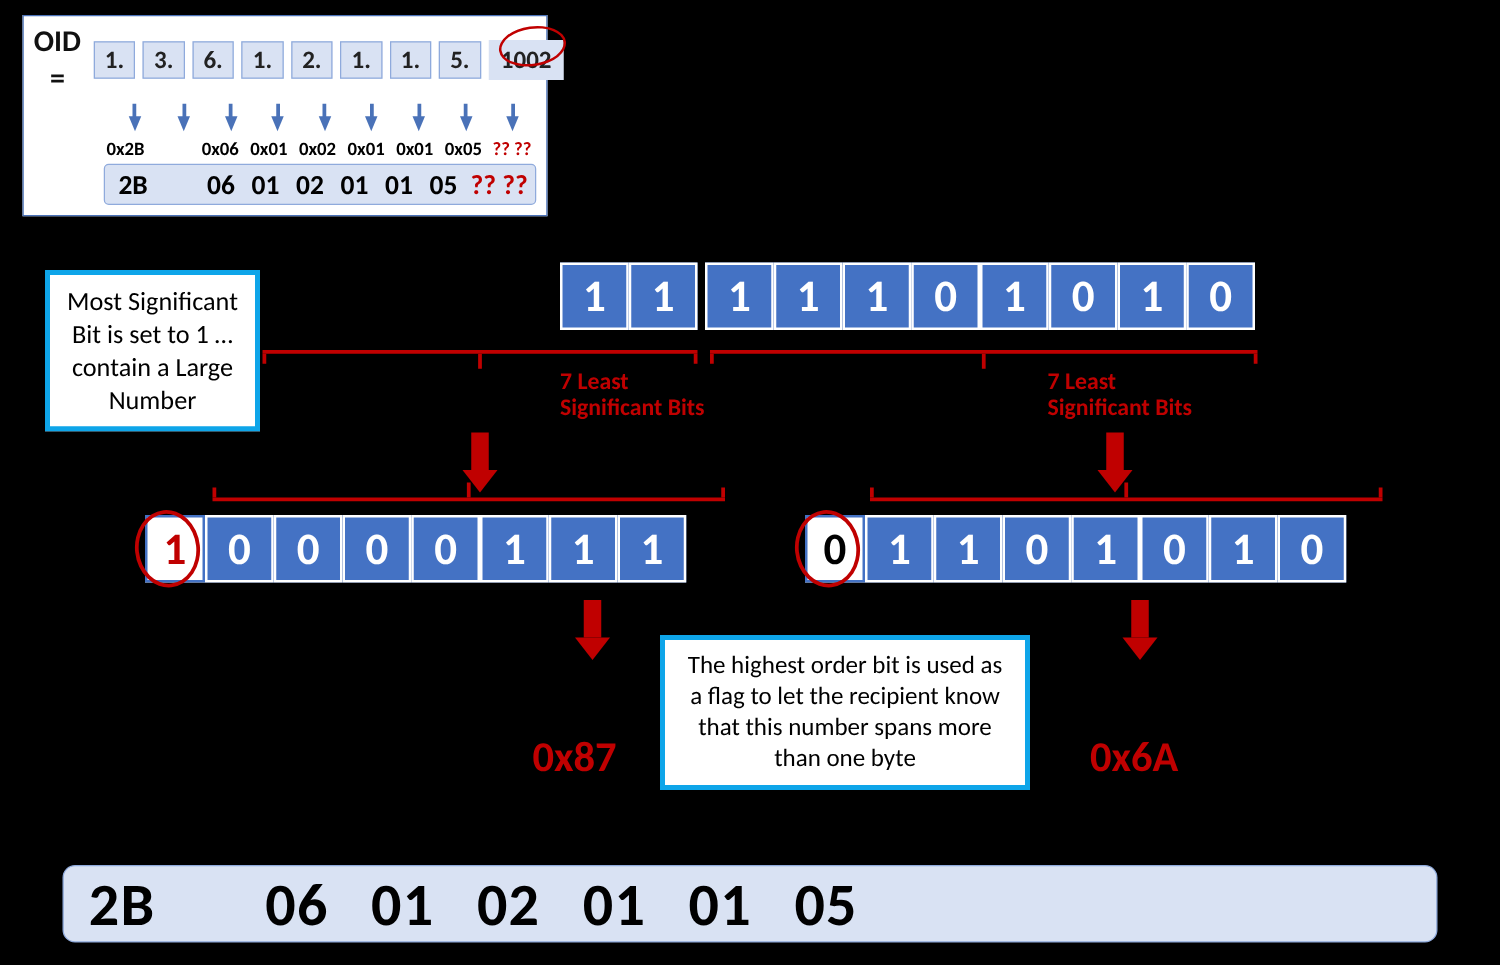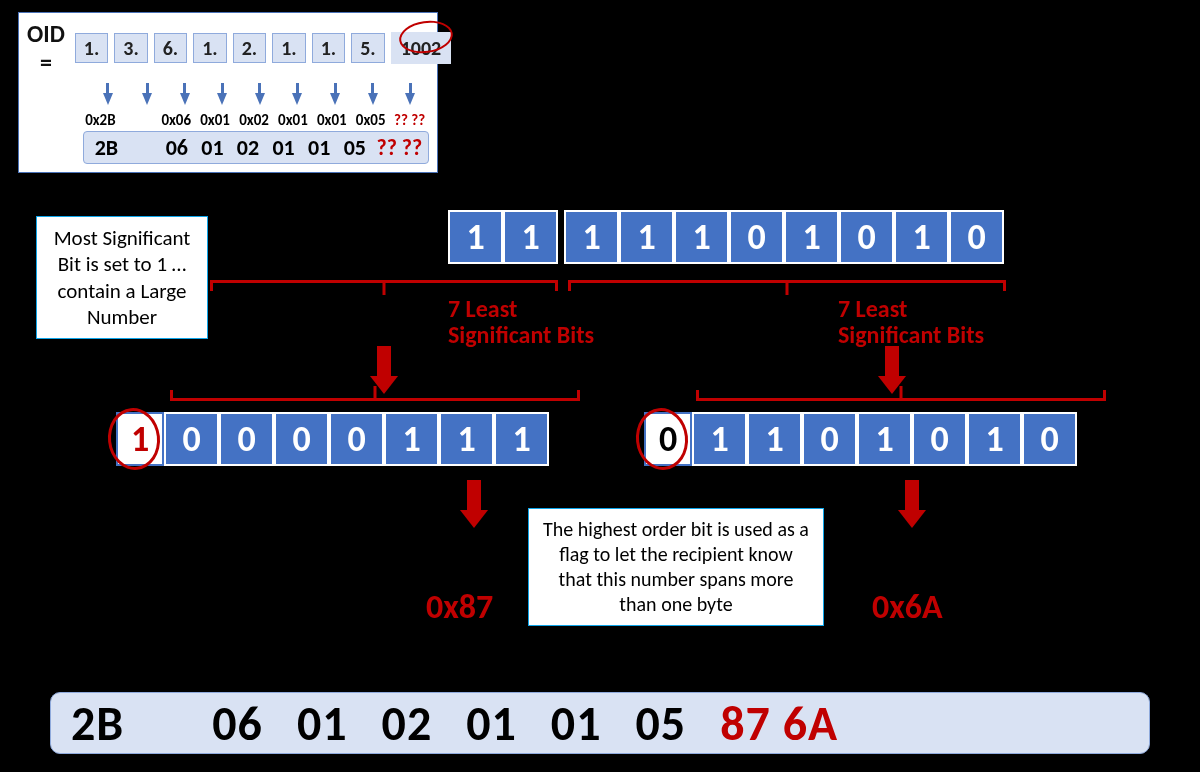--- a/index.html
+++ b/index.html
@@ -36,28 +36,28 @@
   .bracket-down { position: absolute; border-top: 3px solid #c00000; }
   .bracket-down::before, .bracket-down::after { content:""; position:absolute; top:0; width:3px; height:8px; background:#c00000; }
   .bracket-down::before { left:0; } .bracket-down::after { right:0; }
   .bracket-down .tick { position:absolute; left:50%; transform:translateX(-50%); top:0; width:3px; height:12px; background:#c00000; }
 
   .bracket-up { position: absolute; border-bottom: 3px solid #c00000; }
   .bracket-up::before, .bracket-up::after { content:""; position:absolute; bottom:0; width:3px; height:8px; background:#c00000; }
   .bracket-up::before { left:0; } .bracket-up::after { right:0; }
   .bracket-up .tick { position:absolute; left:50%; transform:translateX(-50%); bottom:0; width:3px; height:12px; background:#c00000; }
 
-  .lbl { position:absolute; color:#c00000; font-size:24px; font-weight:bold; line-height:1.1; }
+  .lbl { position:absolute; color:#c00000; font-size:19px; font-weight:bold; line-height:1.1; }
 
   
   .big-arrow { position:absolute; width:24px; }
   .big-arrow .shaft { width:14px; height:30px; background:#c00000; margin:0 auto; }
   .big-arrow .head { width:0; height:0; border-left:14px solid transparent; border-right:14px solid transparent; border-top:18px solid #c00000; margin-left:-2px; }
 
-  .note-box { position:absolute; background:#fff; border:1px solid #0ea5e9; padding:8px 12px; font-size:21px; text-align:center; line-height:1.25; }
+  .note-box { position:absolute; background:#fff; border:4px solid #0ea5e9; padding:8px 12px; font-size:21px; text-align:center; line-height:1.25; }
 
   
   .msb-circle { position:absolute; border:3px solid #c00000; border-radius:50%; transform:rotate(-6deg); }
 
   
   .final { position:absolute; left:50px; top:692px; width:1100px; height:62px; background:#d9e2f3; border:1px solid #8faadc; border-radius:10px; display:flex; align-items:center; font-size:48px; font-weight:bold; padding:0 20px; gap:34px; letter-spacing:1px; }
   .final .red { color:#c00000; }
 </style>
 </head>
 <body>
@@ -211,14 +211,13 @@
 
 <div class="final">
   <span>2B</span>
   <span style="width:20px"></span>
   <span>06</span>
   <span>01</span>
   <span>02</span>
   <span>01</span>
   <span>01</span>
   <span>05</span>
-  <span class="red">87 6A</span>
 </div>
 
 </body></html>

